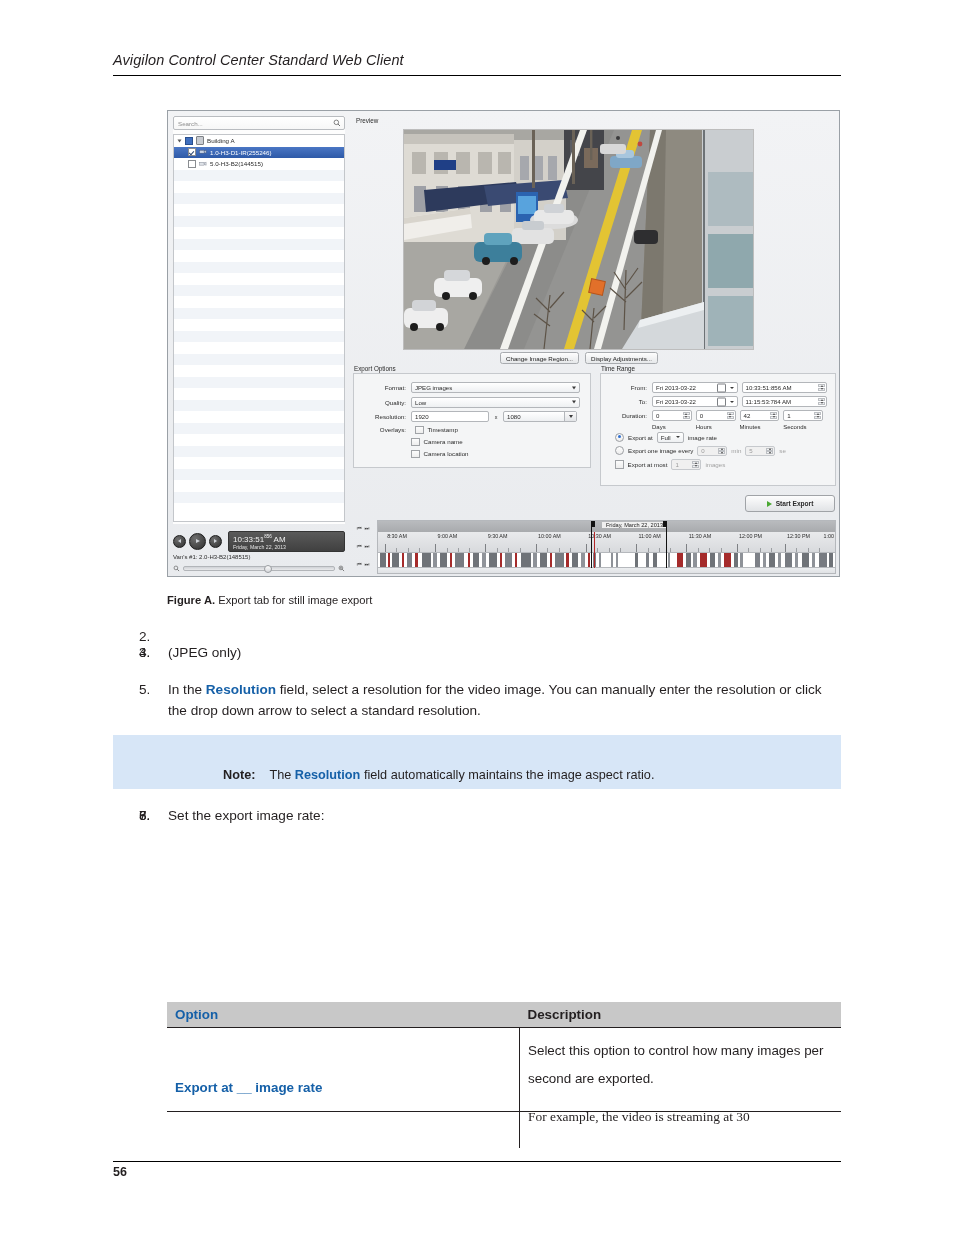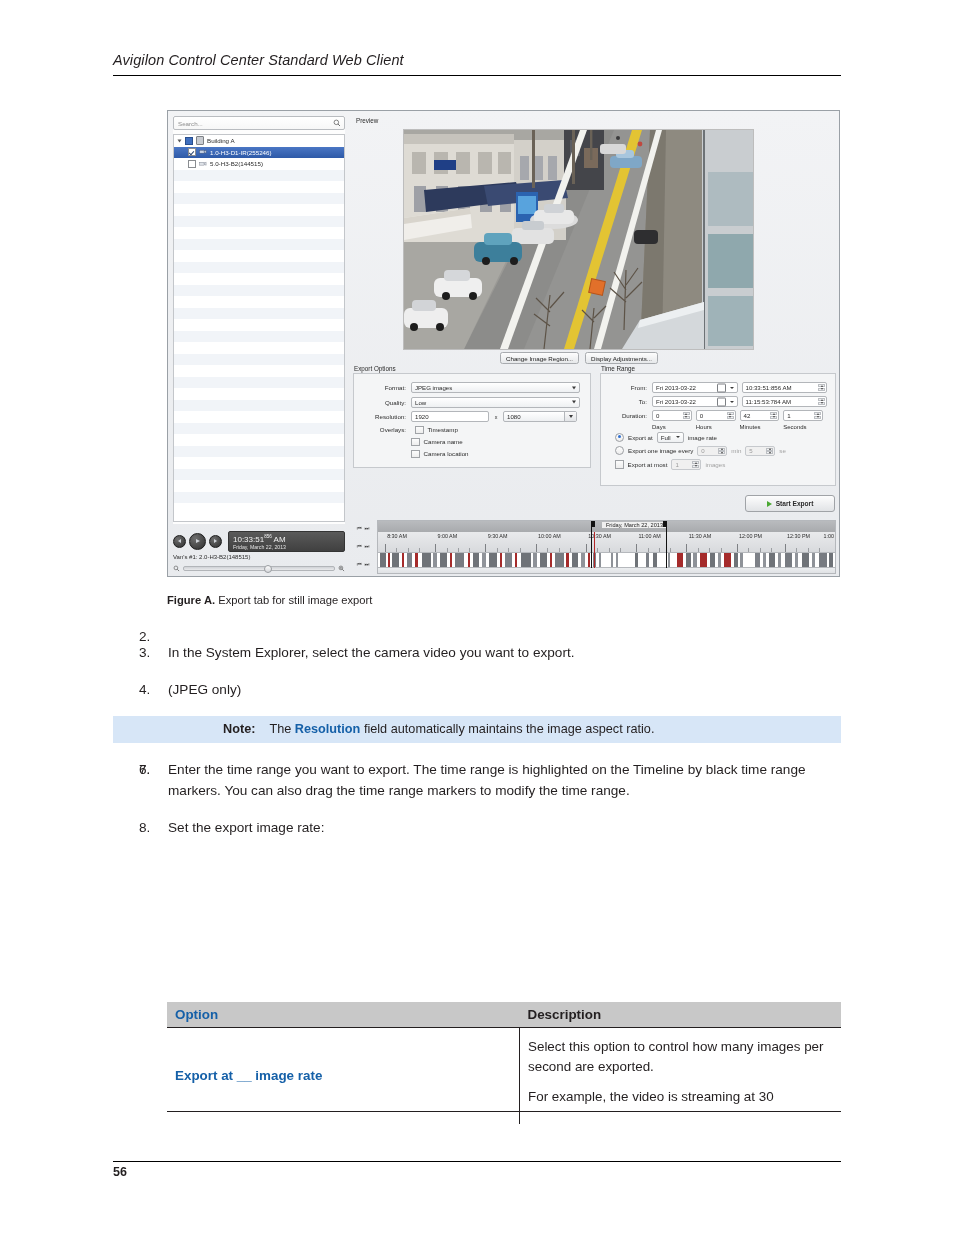--- a/index.html
+++ b/index.html
@@ -541,20 +541,21 @@
     margin: 14px 0 14px 0;
     position: relative;
     left: -55px;
     width: 728px;
     box-sizing: border-box;
   }
   .note-inner {
     padding-left: 110px;
     font-size: 12.7px;
     line-height: 19px;
+    margin-top: 27px;
   }
   .note-inner b { font-weight: bold; }
   .note-inner .gap { display: inline-block; width: 14px; }
 
   
   .tbl {
     position: absolute;
     left: 167px; top: 1002px;
     width: 674px;
     border-collapse: collapse;
@@ -565,37 +566,37 @@
     background: #c8c8c8;
     text-align: left;
     font-weight: bold;
     padding: 5px 8px;
     font-size: 13.4px;
     border: none;
   }
   .tbl td {
     padding: 9px 8px;
     vertical-align: middle;
-    line-height: 20px;
+    line-height: 28px;
   }
   .tbl .opt-cell {
     width: 336px;
     border-right: 1.6px solid #231f20;
     color: #1560a8;
     font-weight: bold;
   }
   .tbl .top-rule { border-top: 1.6px solid #231f20; }
   .tbl-bottom-rule {
     position: absolute;
     left: 167px; top: 1111px;
     width: 674px;
     border-bottom: 1.6px solid #231f20;
   }
   .tbl p { margin: 0 0 10px 0; }
-  .tbl p:last-child { margin-bottom: 8px; }
+  .tbl p:last-child { margin-bottom: 8px; font-family: Liberation Serif, serif; }
 
   
   .footer-rule {
     position: absolute;
     left: 113px; top: 1161px;
     width: 728px;
     border-bottom: 1.6px solid #000;
   }
   .page-num {
     position: absolute;
@@ -1143,42 +1144,41 @@
   </div>
 
   <div class="steps">
 
     <div class="step">
       <span class="num">2.</span>
     </div>
 
     <div class="step">
       <span class="num">3.</span>
-      <span>In the System Explorer, select the camera video you want to export.</span>
     </div>
 
     <div class="step">
       <span class="num">4.</span>
       <span>(JPEG only)</span>
     </div>
 
     <div class="step">
       <span class="num">5.</span>
+      <span><span>In the </span><span class="blue">Resolution</span><span> field, select a resolution for the video image. You can manually enter the resolution or click the drop down arrow to select a standard resolution.</span></span>
       <div class="note">
         <div class="note-inner"><b>Note:</b><span class="gap"></span><span>The </span><span class="blue">Resolution</span><span> field automatically maintains the image aspect ratio.</span></div>
       </div>
     </div>
 
     <div class="step">
       <span class="num">6.</span>
     </div>
 
     <div class="step">
       <span class="num">7.</span>
-      <span>Enter the time range you want to export. The time range is highlighted on the Timeline by black time range markers. You can also drag the time range markers to modify the time range.</span>
     </div>
 
     <div class="step">
       <span class="num">8.</span>
       <span>Set the export image rate:</span>
     </div>
 
   </div>
 
   <table class="tbl">

